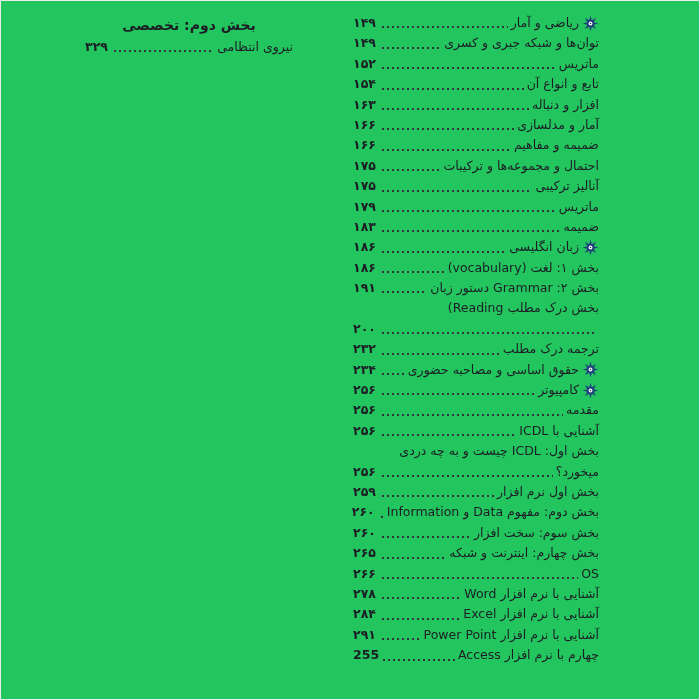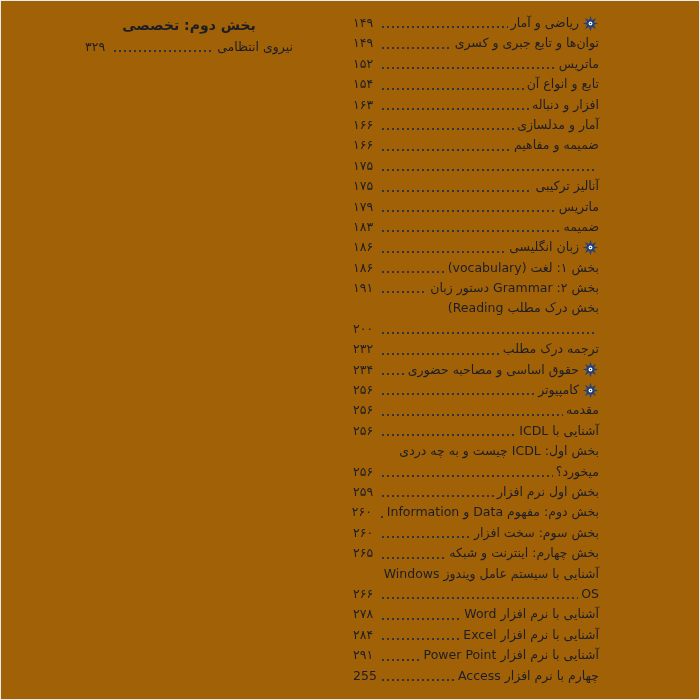--- a/index.html
+++ b/index.html
@@ -5,21 +5,21 @@
   * { margin:0; padding:0; box-sizing:border-box; }
   html,body { width:700px; height:700px; background:#ffffff; }
   body {
     font-family:"DejaVu Sans", sans-serif;
     color:var(--text, #1d1d26);
     position:relative;
     overflow:hidden;
   }
   .page {
     position:absolute; inset:0;
-    background:#a16207;
+    background:#22c55e;
     border:1px solid #ececec;
     direction:rtl;
   }
   .col { position:absolute; top:12px; }
   .col-right { right:100px; width:246px; }
   .col-left  { left:84px;  width:208px; }
 
   .col-heading {
     font-size:14px; font-weight:bold;
     text-align:center;
@@ -47,20 +47,21 @@
     align-self:flex-end;
     background-image:radial-gradient(circle at 2px 2px, var(--dots,#33333d) 1.05px, transparent 1.35px);
     background-size:5px 4px;
     background-repeat:repeat-x;
   }
   .toc-row .num {
     flex:0 0 auto;
     min-width:25px;
     text-align:left;
     white-space:nowrap;
+    font-weight:bold;
   }
   .toc-row.no-num .dots { visibility:hidden; }
 
   .star {
     flex:0 0 auto;
     width:17px; height:17px;
     margin-left:3px;
     align-self:center;
     display:inline-flex;
     color:var(--icon, #20407c);
@@ -93,21 +94,21 @@
         <circle cx="12" cy="12" r="2.7" fill="#ffffff"></circle>
         <circle cx="12" cy="12" r="1.1" fill="currentColor"></circle>
       </svg>
     </span>
     <span class="title">ریاضی و آمار</span>
     <span class="dots"></span>
     <span class="num">۱۴۹</span>
   </div>
         <div class="toc-row">
 
-    <span class="title">توان‌ها و تابع جبری و کسری</span>
+    <span class="title">توان‌ها و شبکه جبری و کسری</span>
     <span class="dots"></span>
     <span class="num">۱۴۹</span>
   </div>
         <div class="toc-row">
 
     <span class="title">ماتریس</span>
     <span class="dots"></span>
     <span class="num">۱۵۲</span>
   </div>
         <div class="toc-row">
@@ -129,20 +130,21 @@
     <span class="num">۱۶۶</span>
   </div>
         <div class="toc-row">
 
     <span class="title">ضمیمه و مفاهیم</span>
     <span class="dots"></span>
     <span class="num">۱۶۶</span>
   </div>
         <div class="toc-row">
 
+    <span class="title">احتمال و مجموعه‌ها و ترکیبات</span>
     <span class="dots"></span>
     <span class="num">۱۷۵</span>
   </div>
         <div class="toc-row">
 
     <span class="title">آنالیز ترکیبی</span>
     <span class="dots"></span>
     <span class="num">۱۷۵</span>
   </div>
         <div class="toc-row">
@@ -263,26 +265,20 @@
     <span class="title">بخش سوم: سخت افزار</span>
     <span class="dots"></span>
     <span class="num">۲۶۰</span>
   </div>
         <div class="toc-row">
 
     <span class="title">بخش چهارم: اینترنت و شبکه</span>
     <span class="dots"></span>
     <span class="num">۲۶۵</span>
   </div>
-        <div class="toc-row no-num">
-
-    <span class="title">آشنایی با سیستم عامل ویندوز Windows</span>
-    <span class="dots"></span>
-
-  </div>
         <div class="toc-row">
 
     <span class="title">OS</span>
     <span class="dots"></span>
     <span class="num">۲۶۶</span>
   </div>
         <div class="toc-row">
 
     <span class="title">آشنایی با نرم افزار Word</span>
     <span class="dots"></span>

